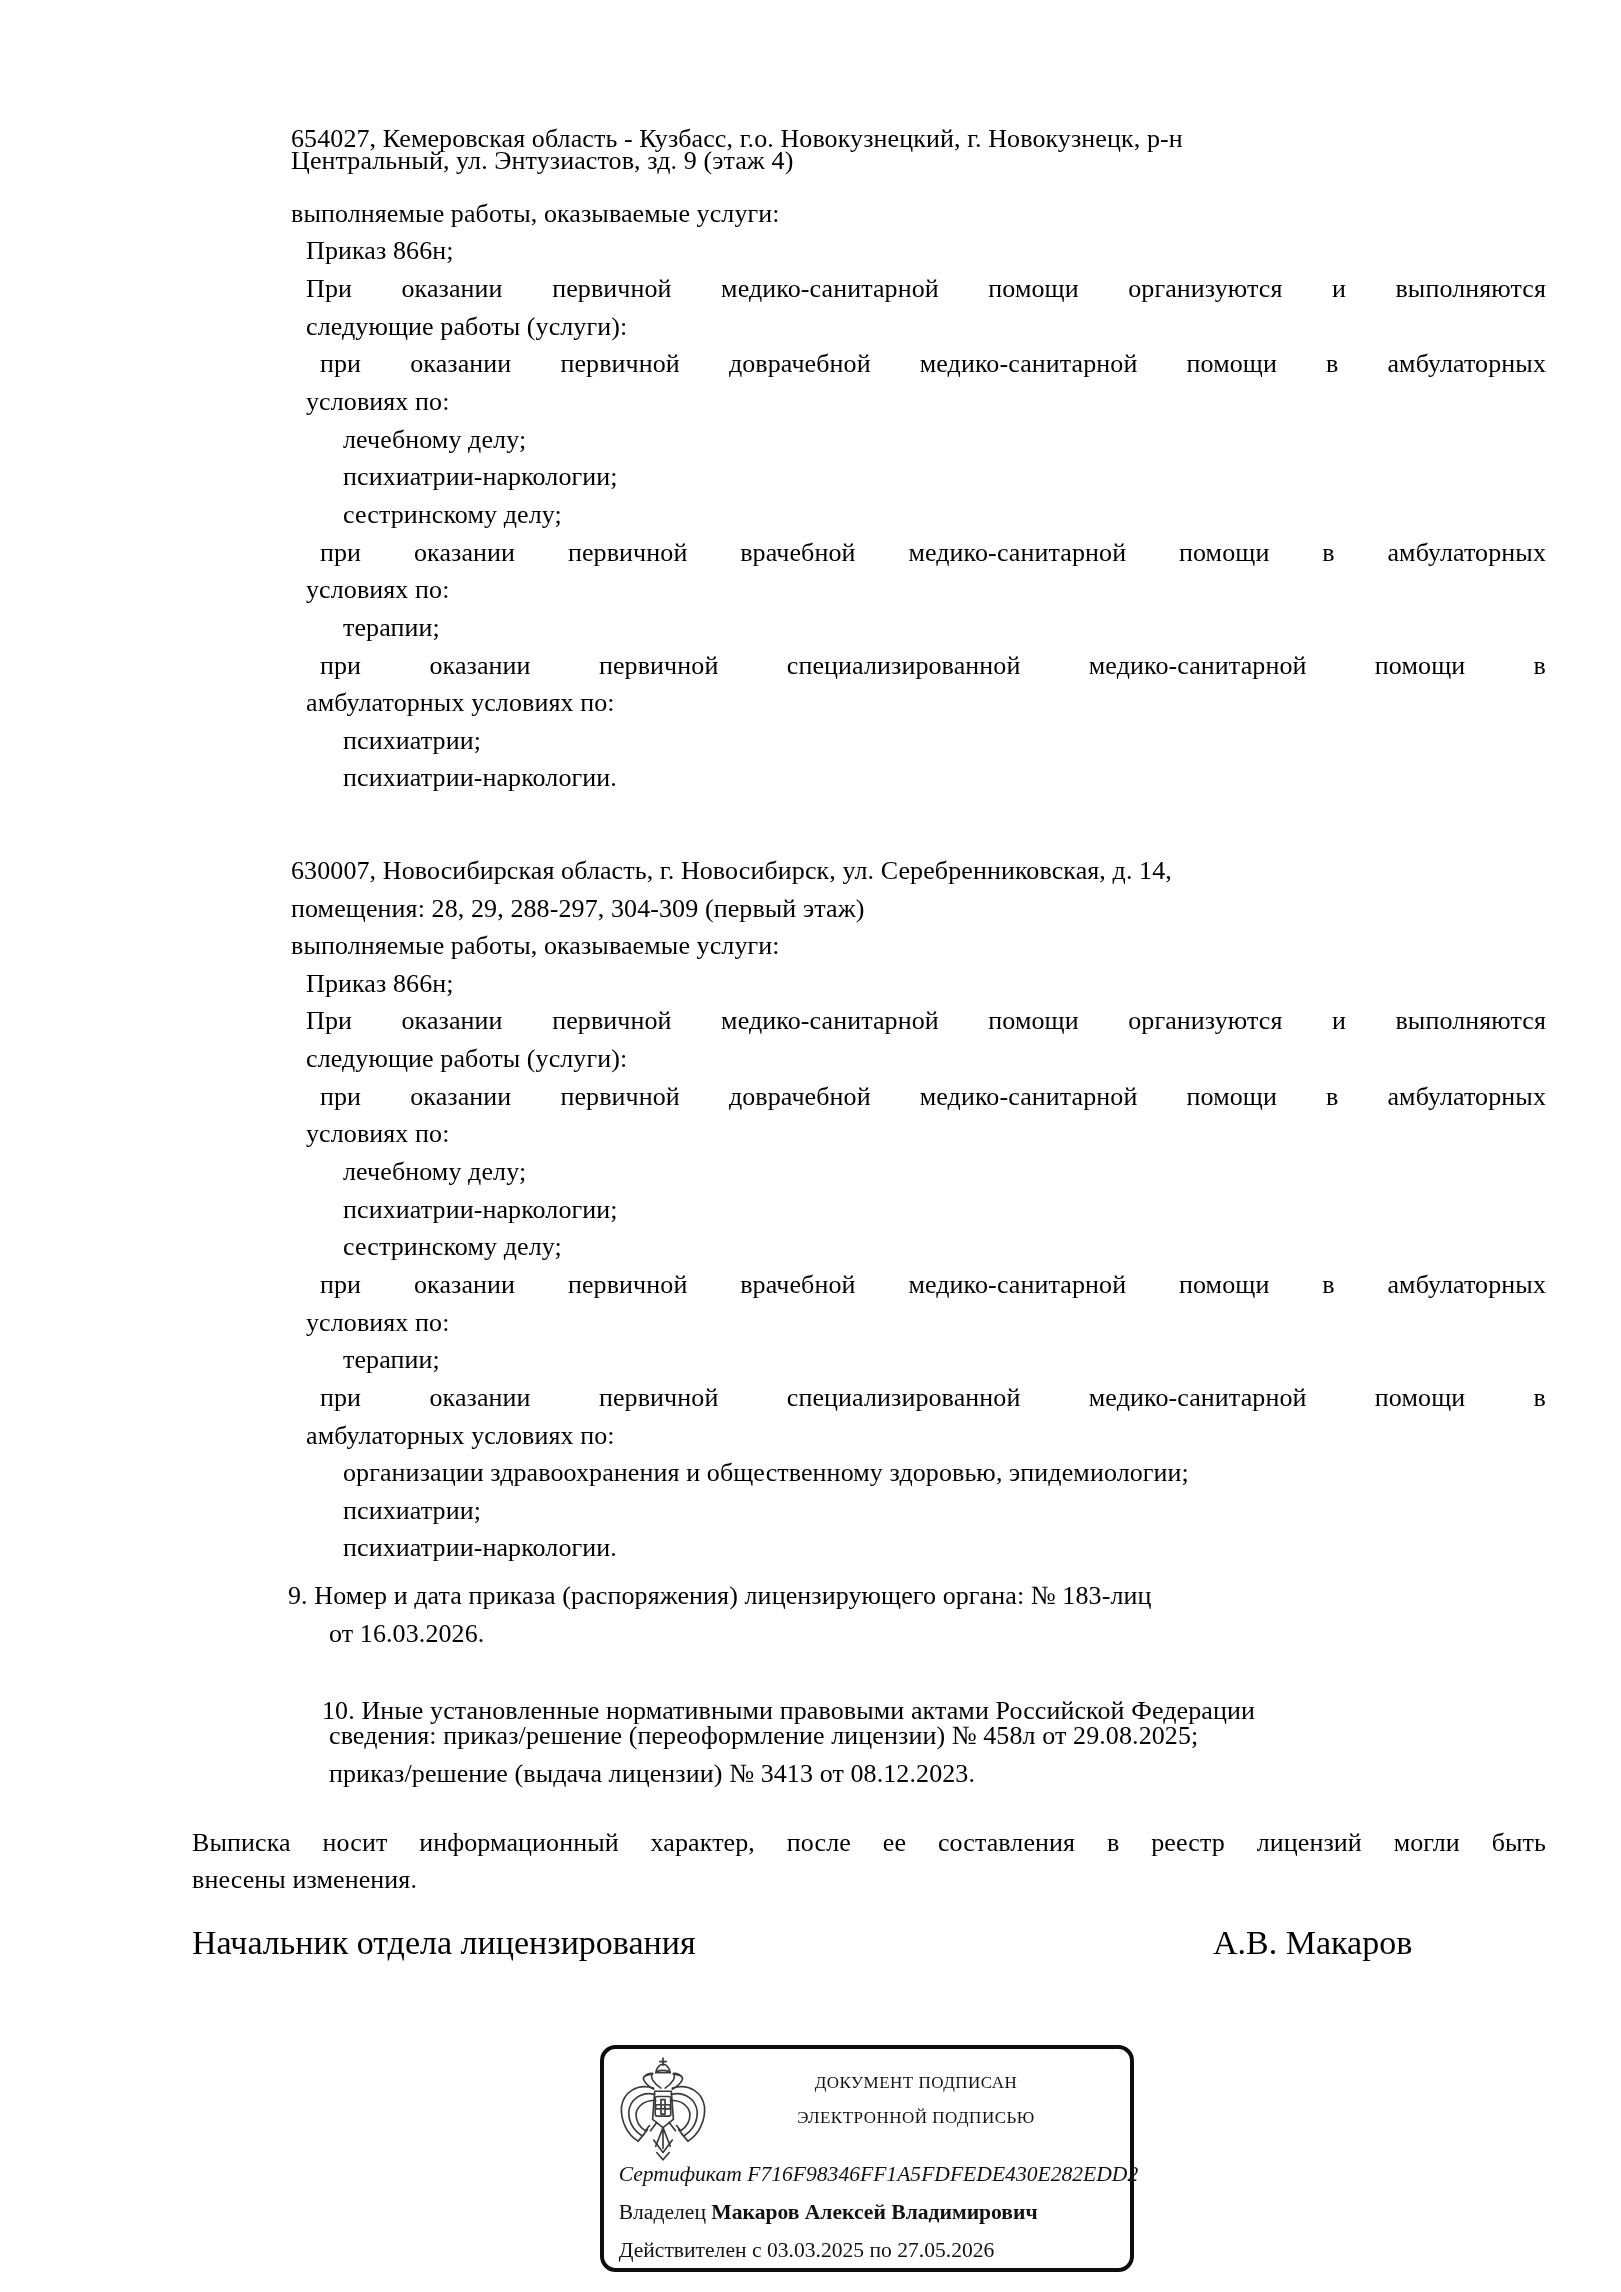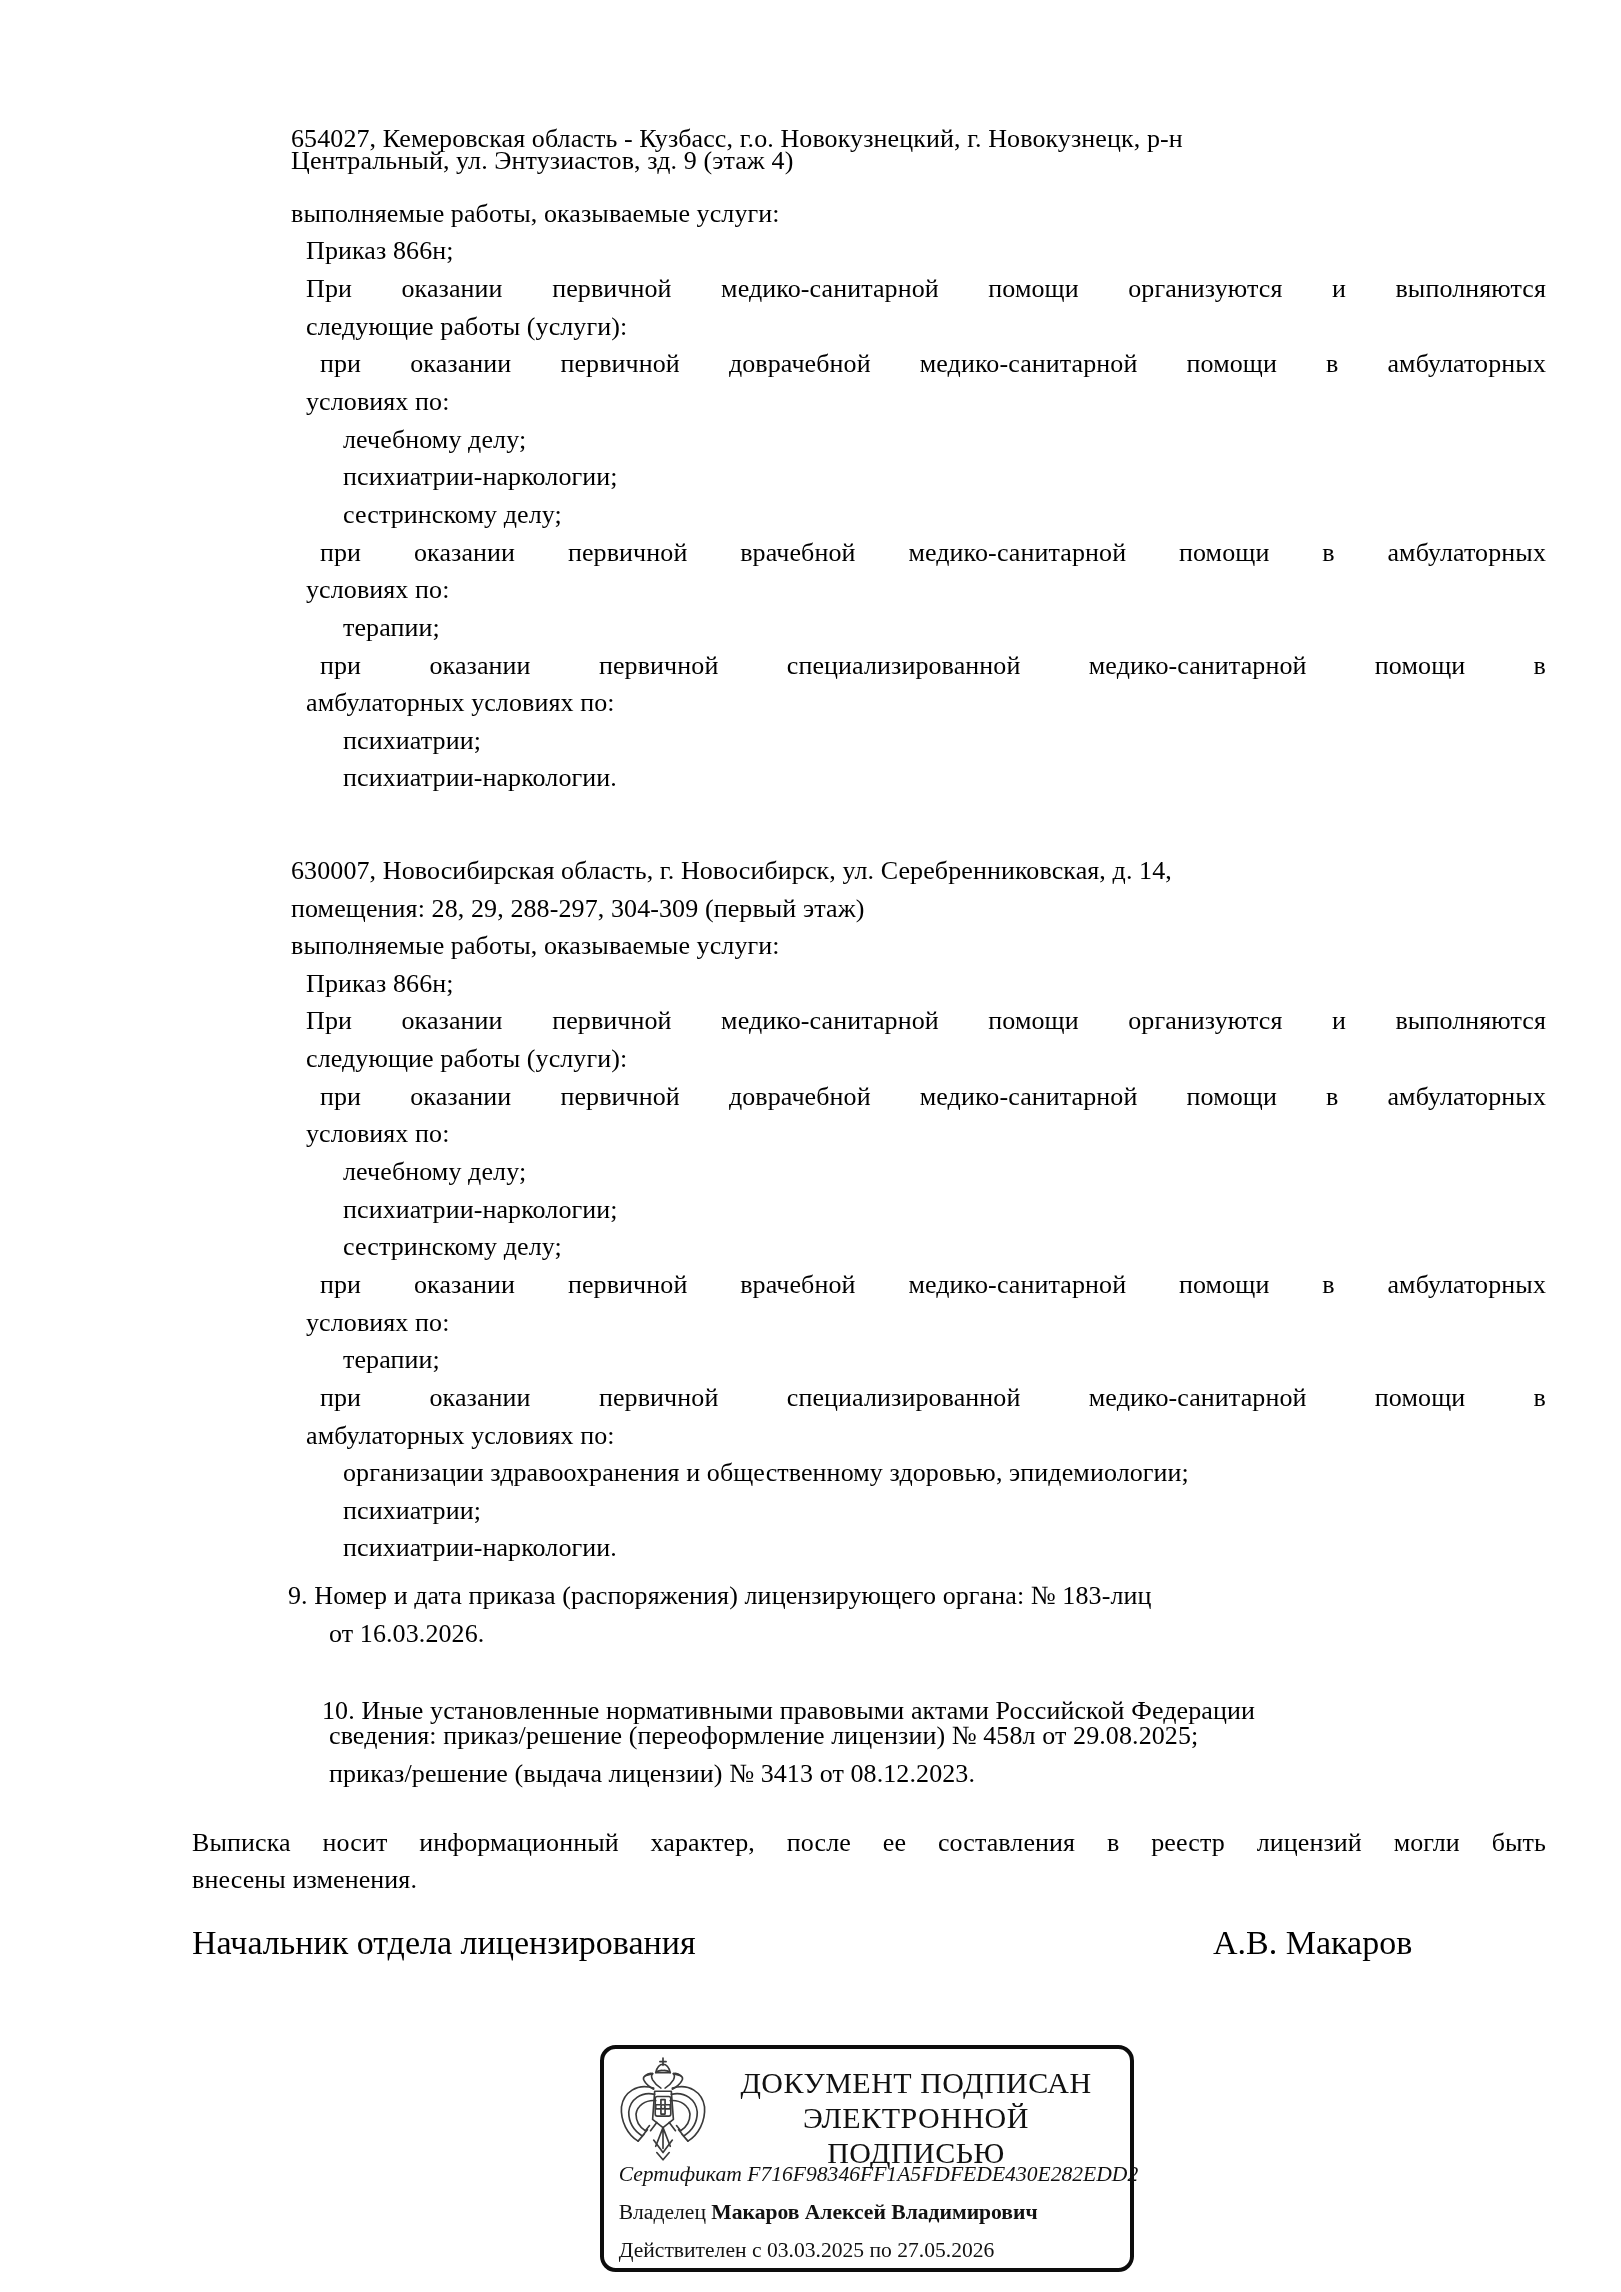--- a/index.html
+++ b/index.html
@@ -37,21 +37,21 @@
     border:4.9px solid #0d0d0d;
     border-radius:15.7px;
     background:#fff;
   }
   #stamp .emblem{
     position:absolute;left:11.8px;top:7.8px;width:94px;height:108px;
   }
   #stamp .stamp-title{
     position:absolute;left:116px;top:15.7px;width:392px;
     text-align:center;
-    font-size:30px;line-height:35px;
+    font-size:17px;line-height:35px;
     letter-spacing:0.5px;
     color:#111;
   }
   #stamp .stamp-row{
     position:absolute;left:14.7px;
     font-size:21.6px;line-height:27.4px;
     white-space:nowrap;color:#111;
   }
   #stamp .row-cert{top:112px;font-style:italic;}
   #stamp .row-owner{top:150px;}

